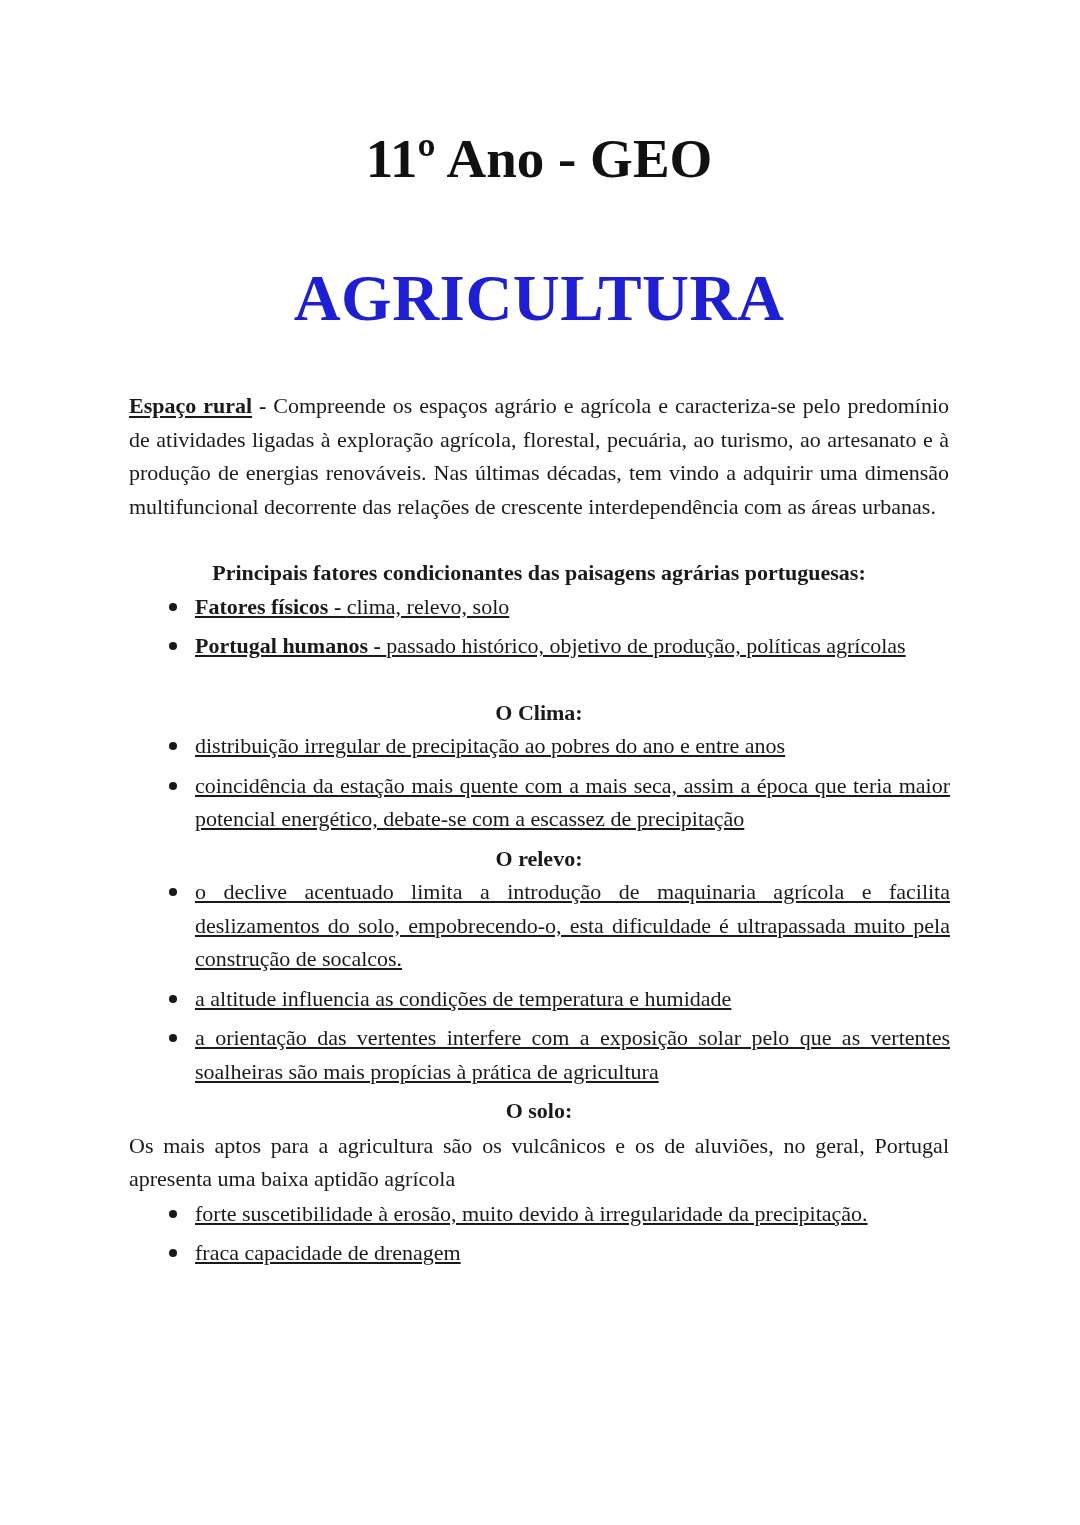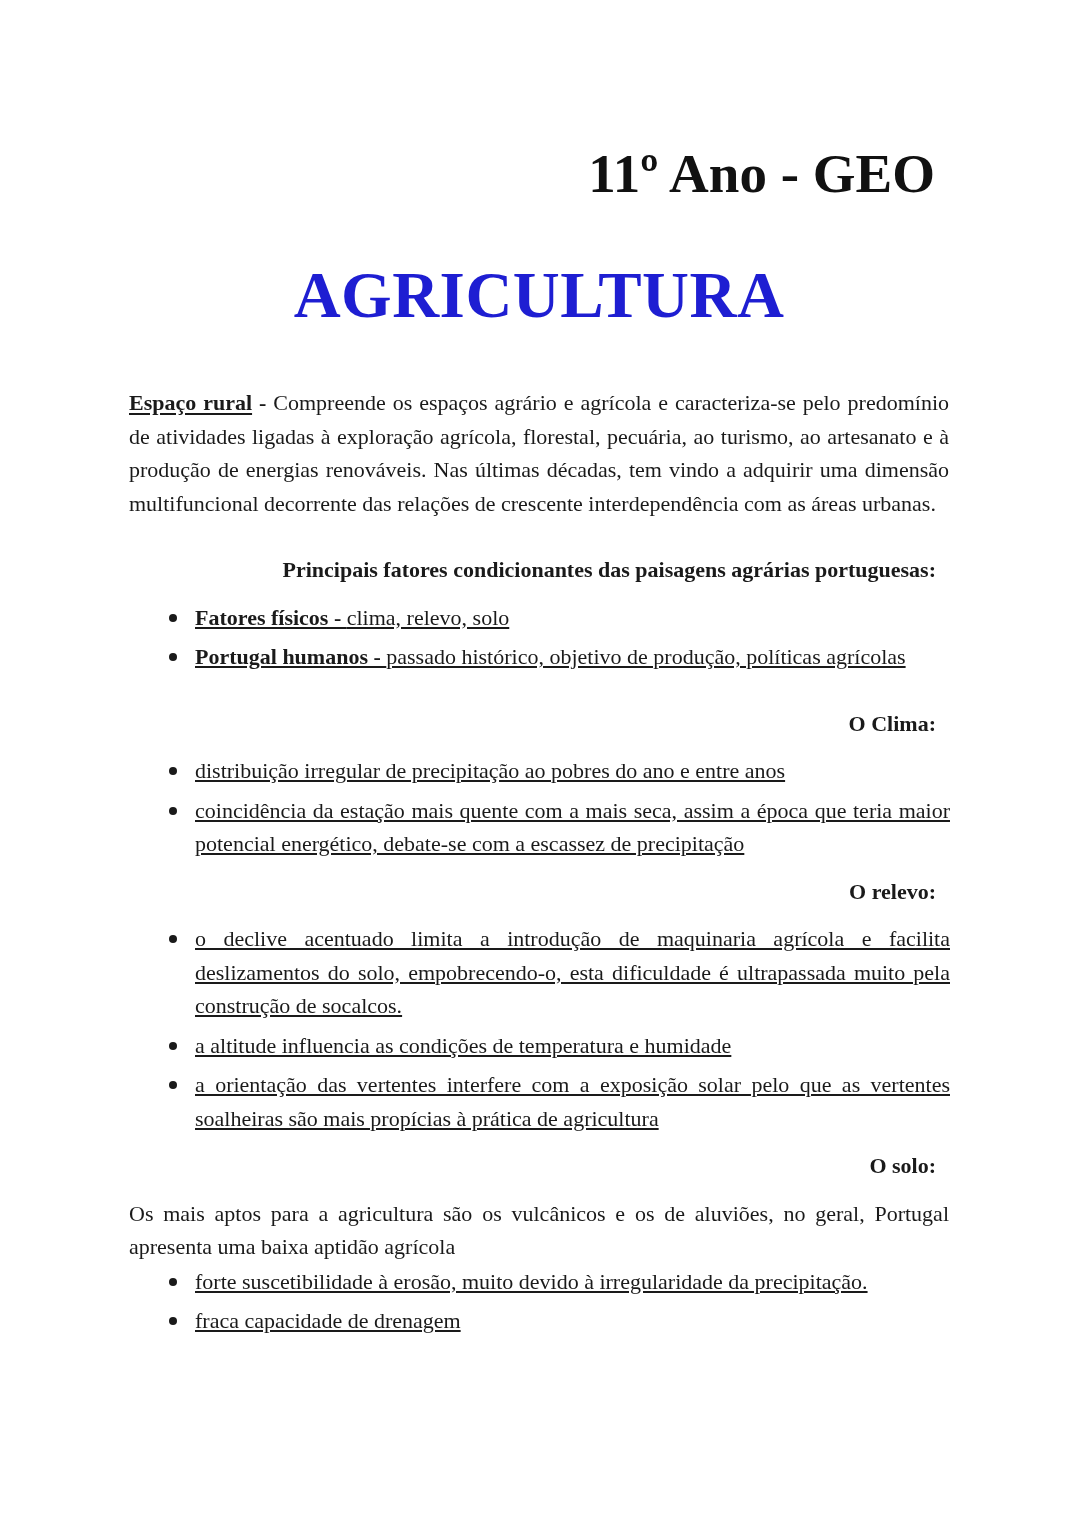--- a/index.html
+++ b/index.html
@@ -14,55 +14,55 @@
     background: #ffffff;
     padding: 126px 130px 0 128px;
     font-family: "Liberation Serif", "DejaVu Serif", serif;
     font-size: 22px;
     line-height: 33.5px;
     color: #1a1a1a;
     overflow: hidden;
   }
 
   .doc-title {
-    margin: 15px;
+    margin: 0;
     font-size: 55px;
     line-height: 66px;
     font-weight: 700;
-    text-align: right;
+    text-align: center;
     color: #111111;
   }
 
   .doc-subtitle {
-    margin: 49px 0 0 0;
+    margin: 67px 0 0 0;
     font-size: 65px;
     line-height: 78px;
     font-weight: 700;
     text-align: center;
     letter-spacing: 0.5px;
   }
 
   p { margin: 1px; text-align: justify; }
 
   .intro { margin-top: 52px; }
 
   .lead {
     font-weight: 700;
     text-decoration: underline;
     text-underline-offset: 3px;
   }
 
   .bold { font-weight: 700; }
 
   .sec-heading {
-    margin: 14px;
+    margin: 0;
     font-size: 22px;
     line-height: 33.5px;
     font-weight: 700;
-    text-align: right;
+    text-align: center;
   }
 
   .gap-before { margin-top: 33px; }
 
   ul.doc-list {
     list-style: none;
     margin: 0;
     padding: 0;
   }
 

